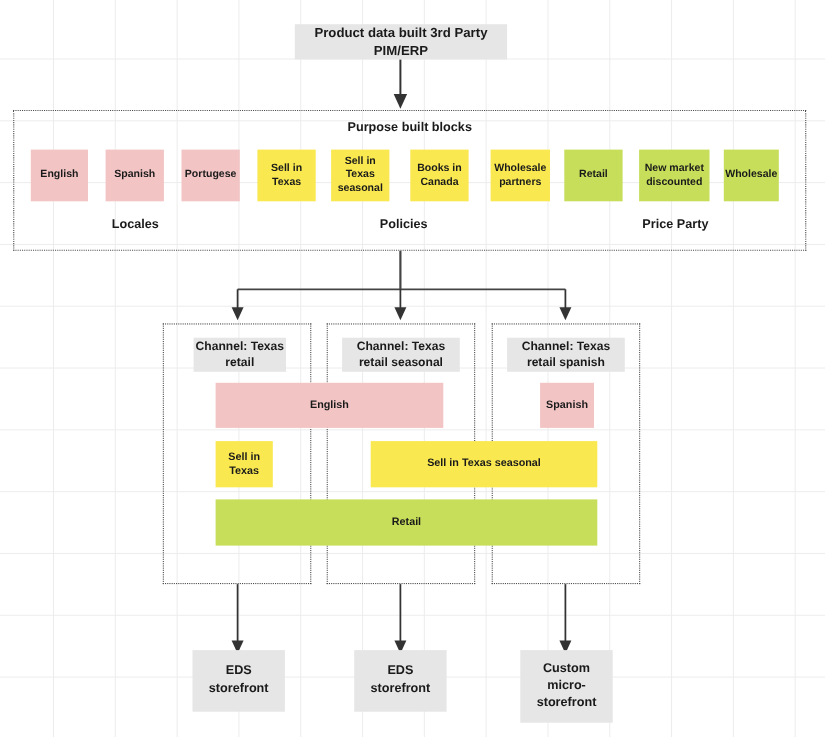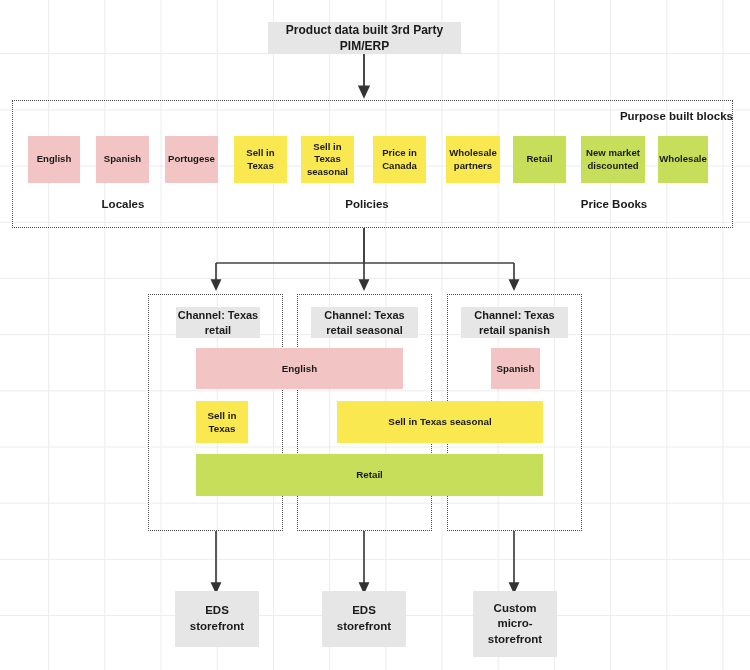--- a/index.html
+++ b/index.html
@@ -127,38 +127,38 @@
 
     <path d="M216,531 L216,588" stroke="#333333" stroke-width="1.6" fill="none" marker-end="url(#arrowhead)"></path>
     <path d="M364,531 L364,588" stroke="#333333" stroke-width="1.6" fill="none" marker-end="url(#arrowhead)"></path>
     <path d="M514,531 L514,588" stroke="#333333" stroke-width="1.6" fill="none" marker-end="url(#arrowhead)"></path>
   </svg>
 
   <div class="abs greybox big" style="left:268px; top:22px; width:193px; height:32px;">Product data built 3rd Party PIM/ERP</div>
 
   <div class="abs dashed" style="left:12px; top:100px; width:721px; height:128px;"></div>
 
-  <div class="abs boxtitle" style="left:12px; top:110px; width:721px;text-align:right;">Purpose built blocks</div>
+  <div class="abs boxtitle" style="left:12px; top:110px; width:721px;">Purpose built blocks</div>
 
   <div class="abs tile pink" style="left:28px;  top:136px; width:52px; height:47px;">English</div>
   <div class="abs tile pink" style="left:96px;  top:136px; width:53px; height:47px;">Spanish</div>
   <div class="abs tile pink" style="left:165px; top:136px; width:53px; height:47px;">Portugese</div>
 
   <div class="abs tile yellow" style="left:234px; top:136px; width:53px; height:47px;">Sell in Texas</div>
   <div class="abs tile yellow" style="left:301px; top:136px; width:53px; height:47px;">Sell in Texas seasonal</div>
-  <div class="abs tile yellow" style="left:373px; top:136px; width:53px; height:47px;">Price in Canada</div>
+  <div class="abs tile yellow" style="left:373px; top:136px; width:53px; height:47px;">Books in Canada</div>
   <div class="abs tile yellow" style="left:446px; top:136px; width:54px; height:47px;">Wholesale partners</div>
 
   <div class="abs tile green" style="left:513px; top:136px; width:53px; height:47px;">Retail</div>
   <div class="abs tile green" style="left:581px; top:136px; width:64px; height:47px;">New market discounted</div>
   <div class="abs tile green" style="left:658px; top:136px; width:50px; height:47px;">Wholesale</div>
 
   <div class="abs sectionlabel" style="left:234px; top:198px; width:266px;">Policies</div>
   <div class="abs sectionlabel" style="left:28px;  top:198px; width:190px;">Locales</div>
-  <div class="abs sectionlabel" style="left:513px; top:198px; width:202px;">Price Books</div>
+  <div class="abs sectionlabel" style="left:513px; top:198px; width:202px;">Price Party</div>
 
   <div class="abs dashed" style="left:148px; top:294px; width:135px; height:237px;"></div>
   <div class="abs dashed" style="left:297px; top:294px; width:135px; height:237px;"></div>
   <div class="abs dashed" style="left:447px; top:294px; width:135px; height:237px;"></div>
 
   <div class="abs chanhdr" style="left:176px; top:307px; width:84px; height:31px;">Channel: Texas retail</div>
   <div class="abs chanhdr" style="left:311px; top:307px; width:107px; height:31px;">Channel: Texas retail seasonal</div>
   <div class="abs chanhdr" style="left:461px; top:307px; width:107px; height:31px;">Channel: Texas retail spanish</div>
 
   <div class="abs bar pink" style="left:196px; top:348px; width:207px; height:41px;">English</div>

